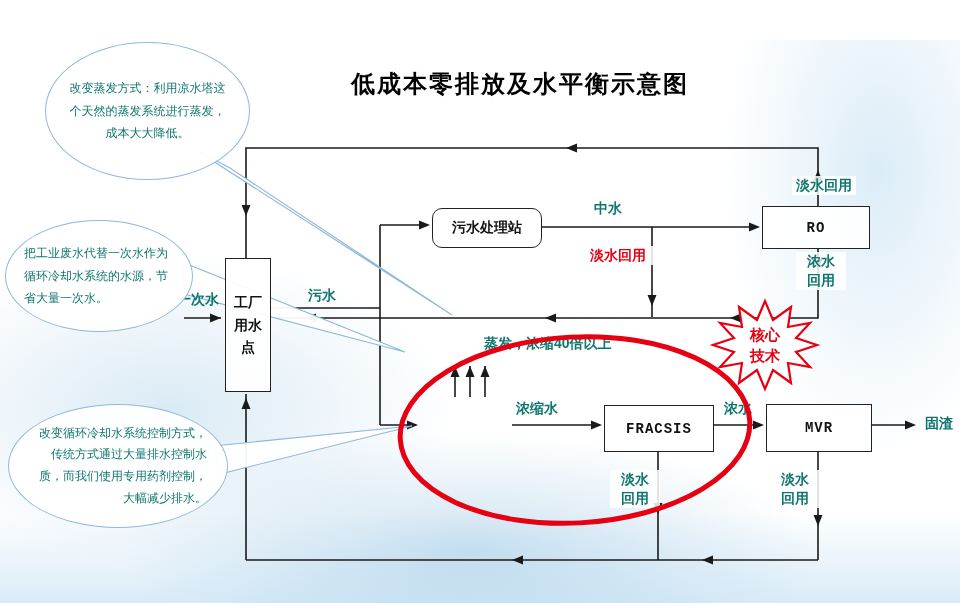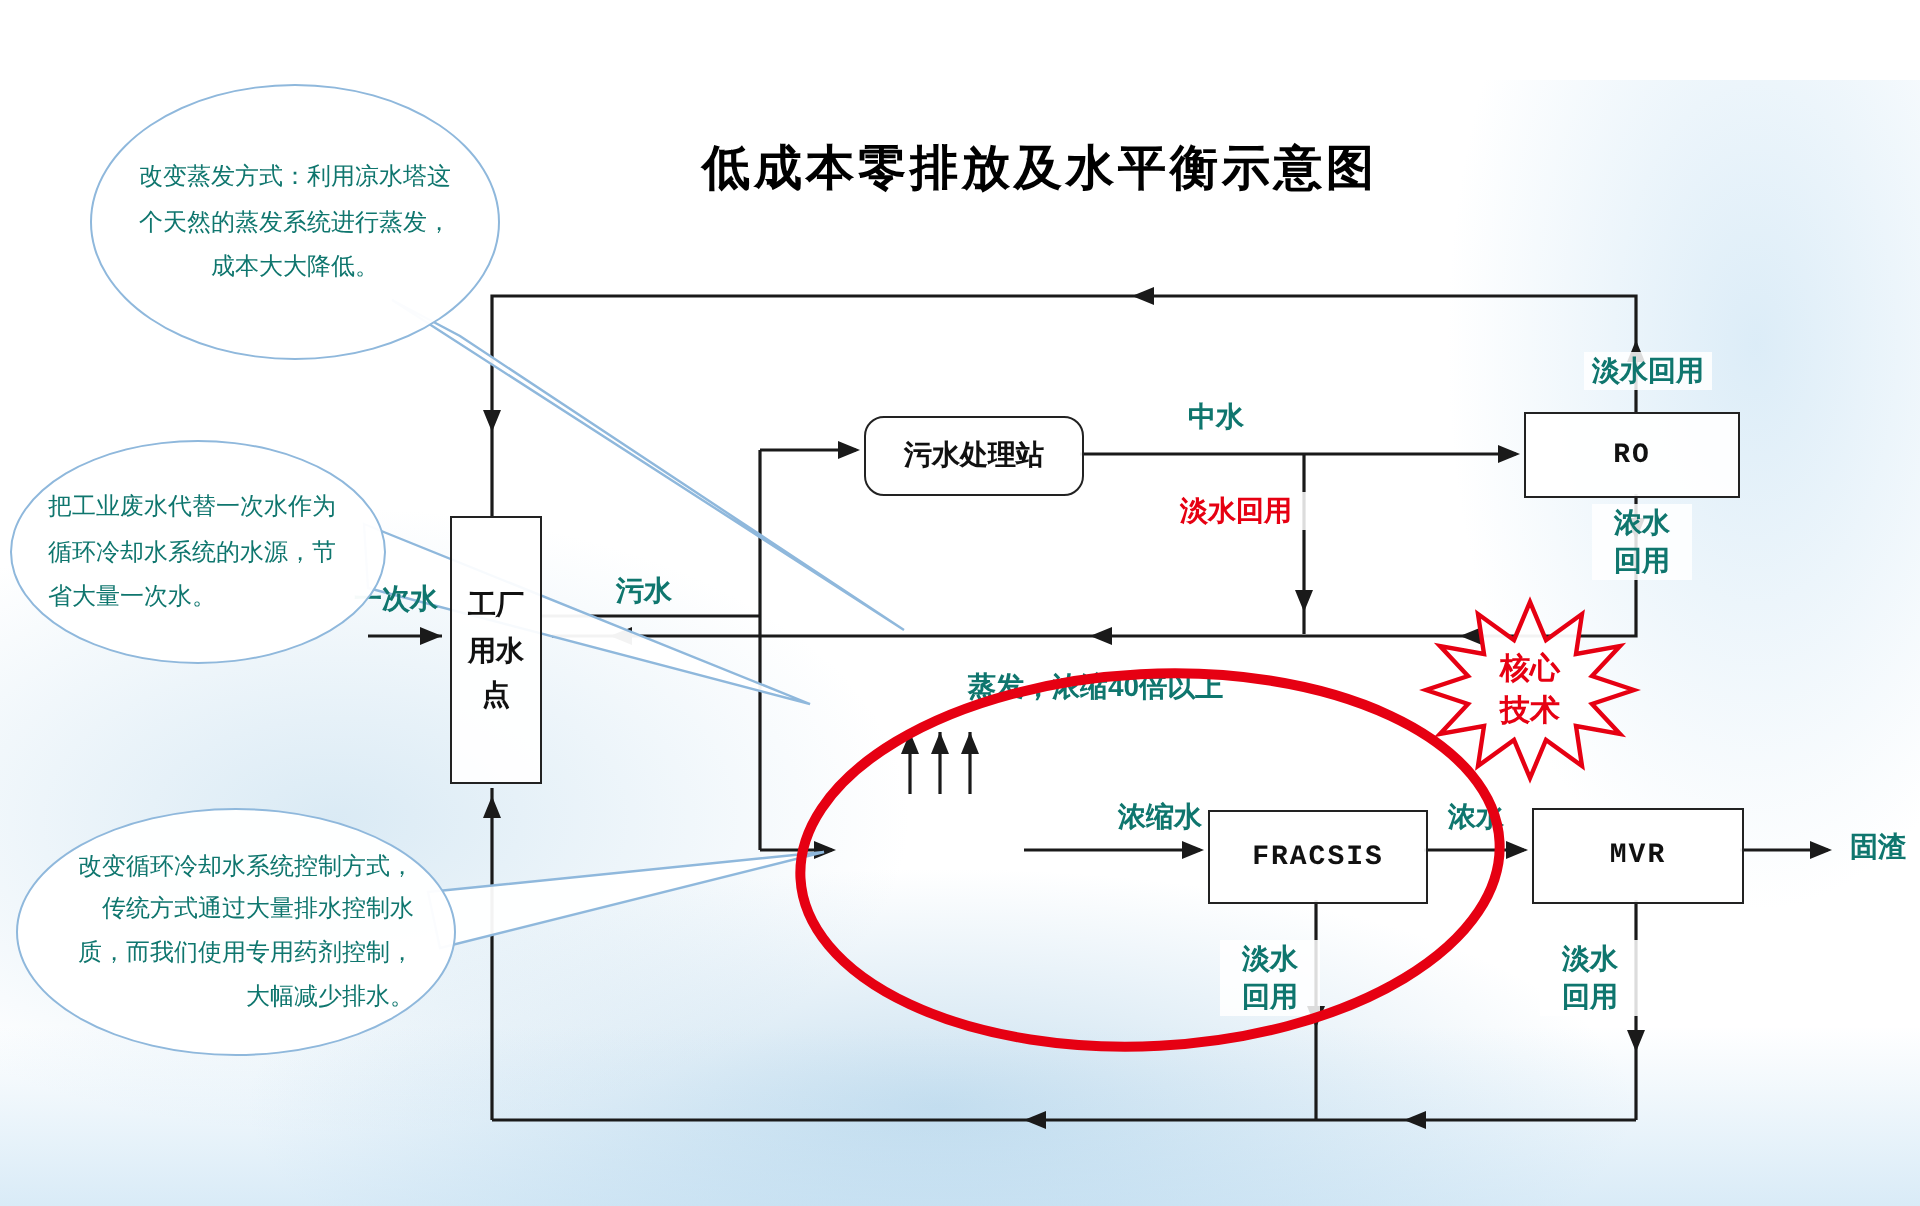--- a/index.html
+++ b/index.html
@@ -120,21 +120,21 @@
   <div class="box mono" style="left:766px; top:404px; width:104px; height:46px;">MVR</div>
 
   <div class="lbl" style="left:168px; top:290px; width:60px;">一次水</div>
   <div class="lbl" style="left:300px; top:286px; width:44px;">污水</div>
   <div class="lbl" style="left:584px; top:199px; width:48px;">中水</div>
   <div class="lbl red wbg" style="left:580px; top:246px; width:76px;">淡水回用</div>
   <div class="lbl wbg" style="left:792px; top:176px; width:64px;">淡水回用</div>
   <div class="lbl pre wbg" style="left:796px; top:252px; width:50px;">浓水
 回用</div>
   <div class="lbl" style="left:484px; top:334px; width:200px; text-align:left;">蒸发，浓缩40倍以上</div>
-  <div class="lbl" style="left:552px; top:399px; width:56px;">浓缩水</div>
+  <div class="lbl" style="left:509px; top:399px; width:56px;">浓缩水</div>
   <div class="lbl" style="left:716px; top:399px; width:44px;">浓水</div>
   <div class="lbl" style="left:918px; top:414px; width:42px;">固渣</div>
   <div class="lbl pre wbg" style="left:610px; top:470px; width:50px;">淡水
 回用</div>
   <div class="lbl pre wbg" style="left:770px; top:470px; width:50px;">淡水
 回用</div>
 
   <svg id="red-overlay" class="layer" width="960" height="603">
     <ellipse cx="575" cy="430" rx="175" ry="93" fill="none" stroke="#e60012" stroke-width="5" transform="rotate(-3 575 430)"></ellipse>
     <polygon points="817,345 796,338 810,323 788,327 791,307 773,320 765,301 757,320 739,307 742,327 720,323 734,338 713,345 734,352 720,367 742,363 739,383 757,370 765,389 773,370 791,383 788,363 810,367 796,352" fill="rgba(255,255,255,0.95)" stroke="#e60012" stroke-width="2.2"></polygon>

